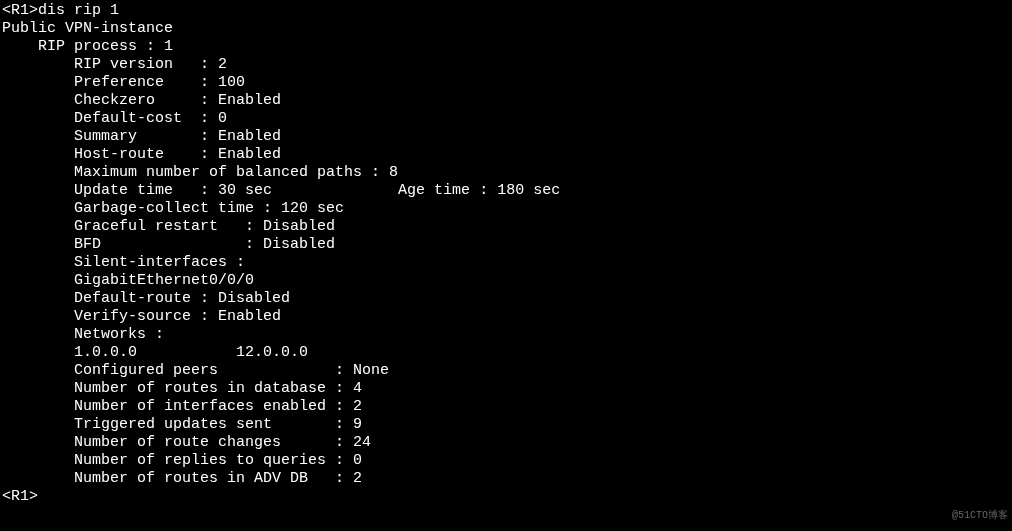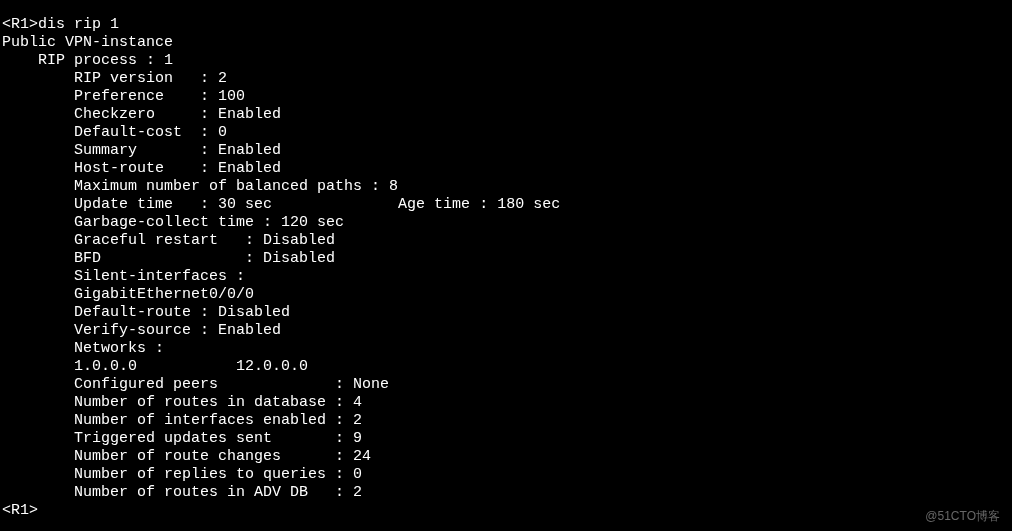--- a/index.html
+++ b/index.html
@@ -10,29 +10,29 @@
     background: #000;
     color: #fff;
     font-family: "Consolas", "Courier New", monospace;
     font-size: 15px;
     line-height: 18px;
     overflow: hidden;
     position: relative;
   }
   .term {
     white-space: pre;
-    padding: 16px 0 0 2px;
+    padding: 2px 0 0 2px;
   }
   .watermark {
     position: absolute;
-    right: 12px;
+    right: 4px;
     bottom: 6px;
     color: #7a7a7a;
-    font-size: 12px;
-    font-family: Liberation Sans, sans-serif;
+    font-size: 10px;
+    font-family: Liberation Mono, monospace;
     opacity: 0.85;
   }
 </style>
 </head>
 <body>
 
 <div class="term"><span>&lt;R1&gt;</span><span>dis rip 1</span>
 <span>Public VPN-instance</span>
     <span>RIP process</span> : <span>1</span>
         <span>RIP version</span>   : <span>2</span>

